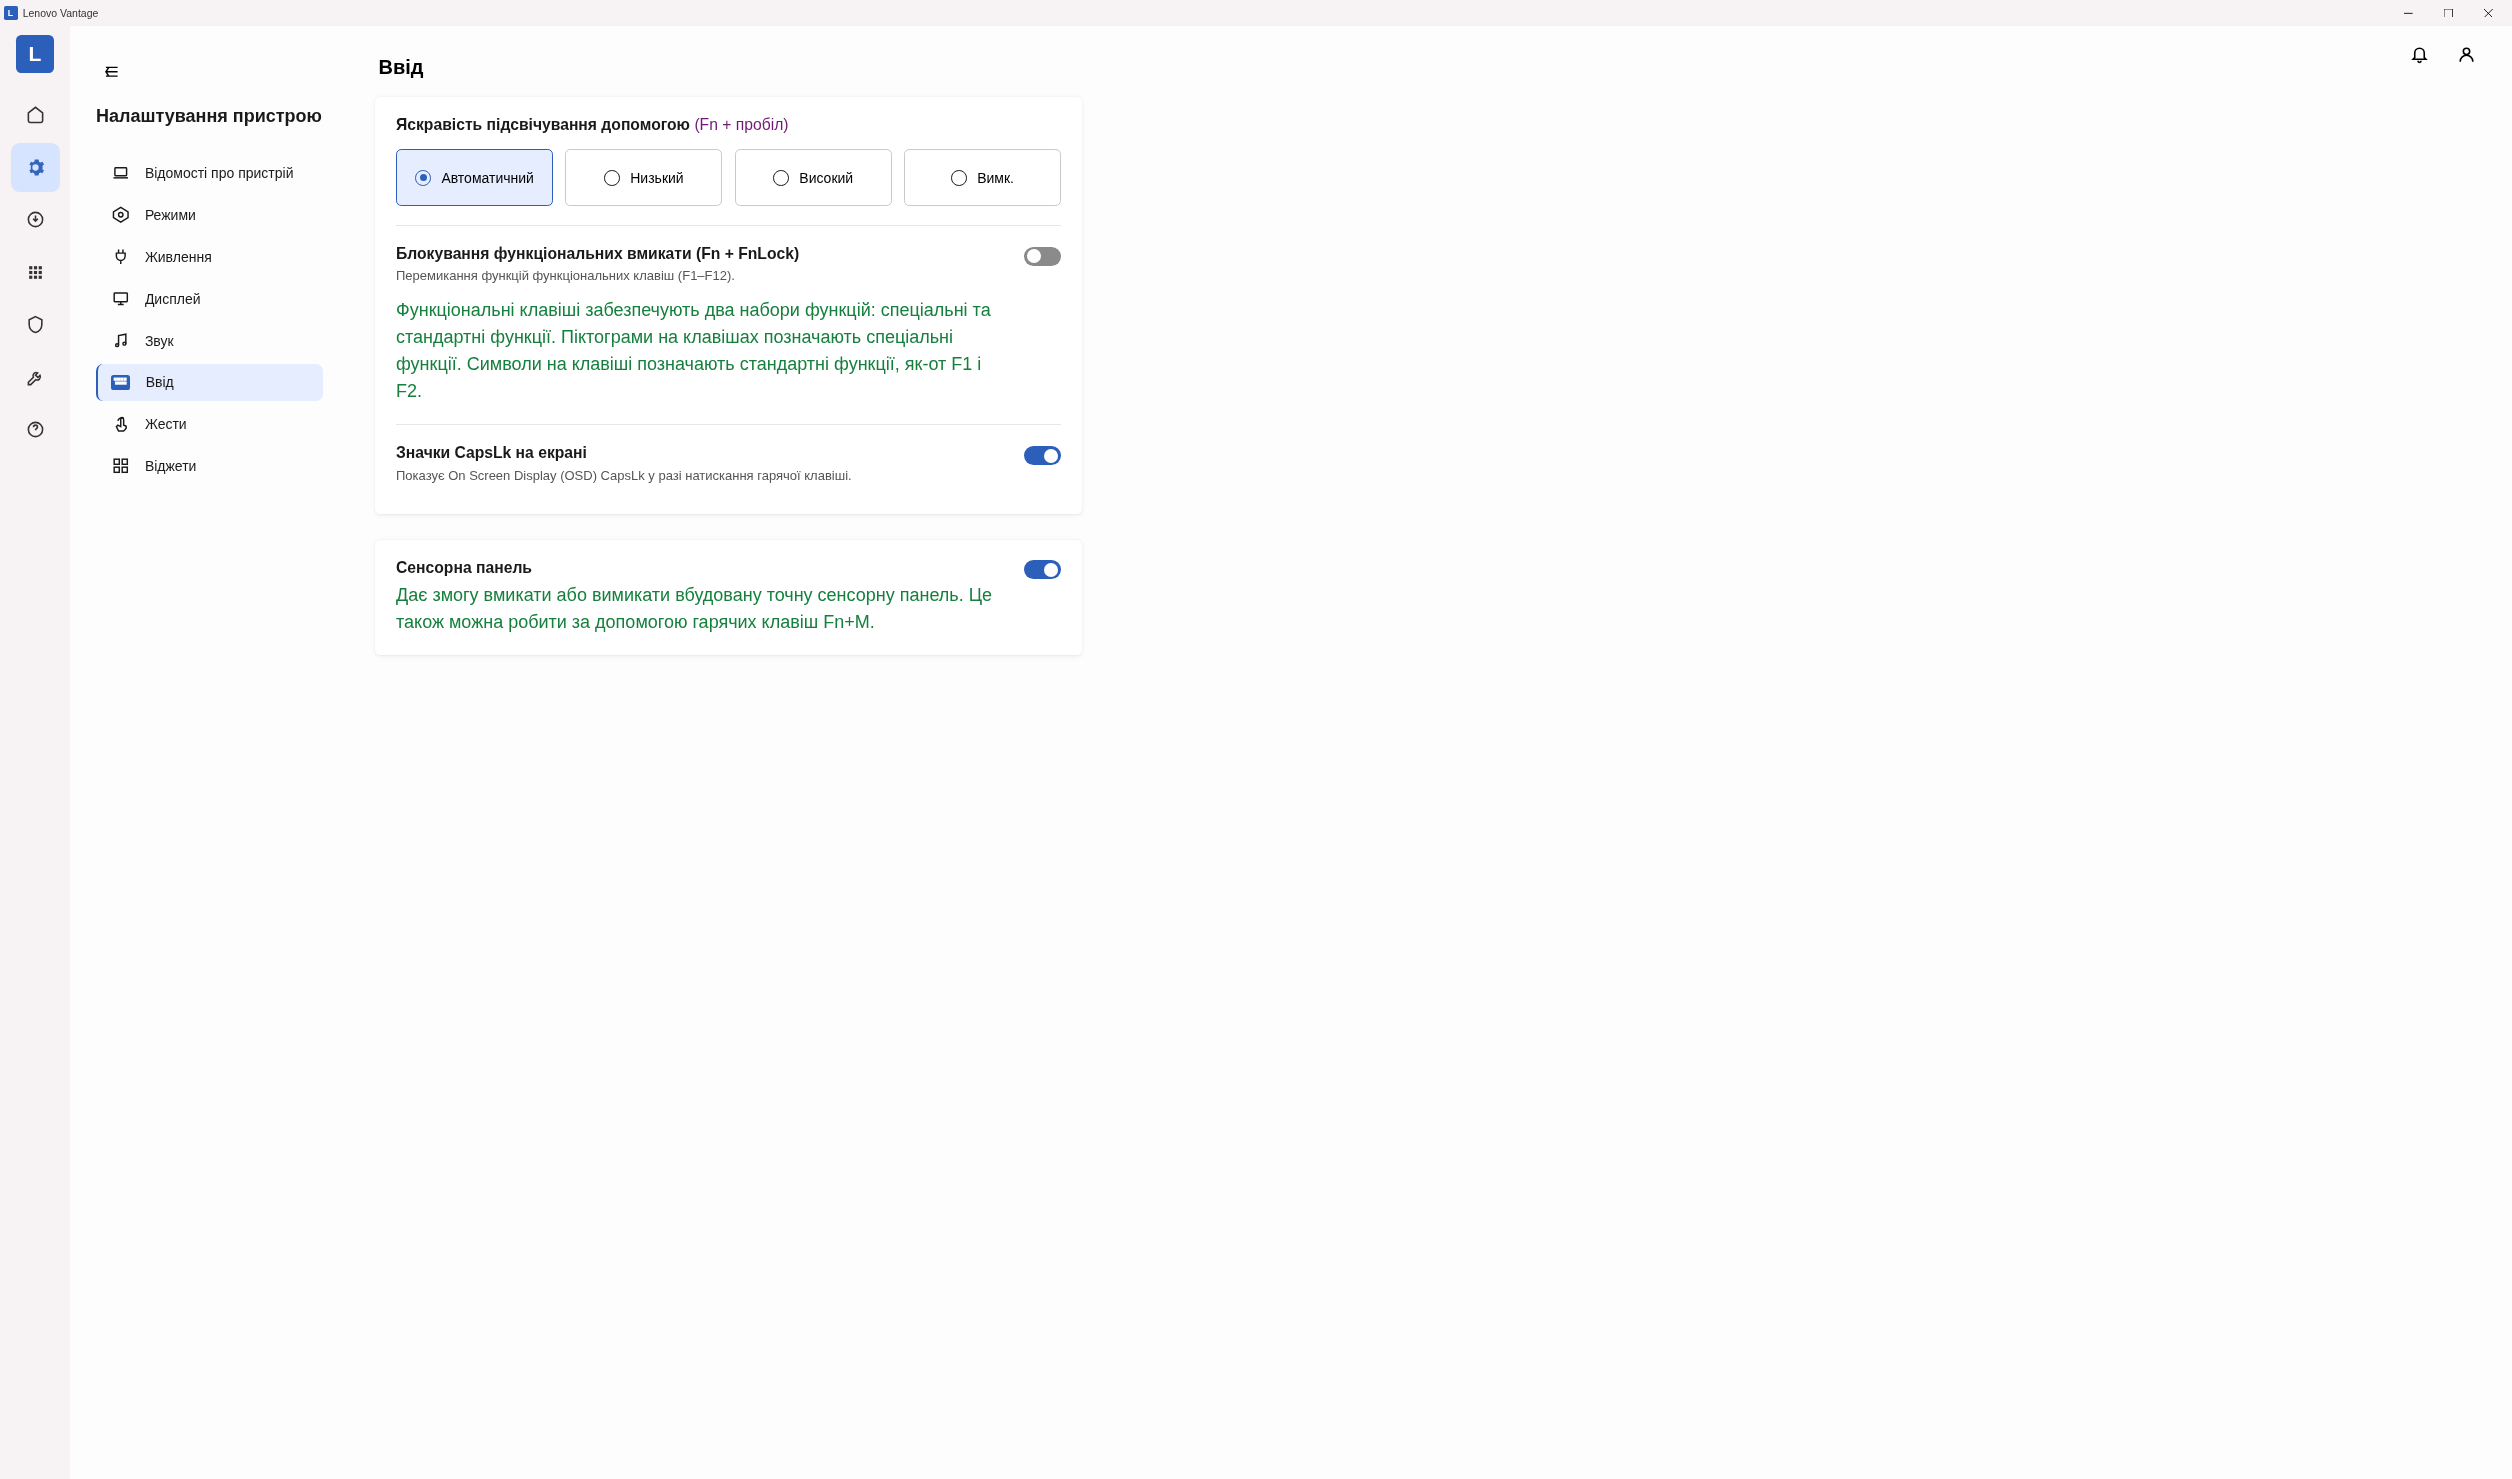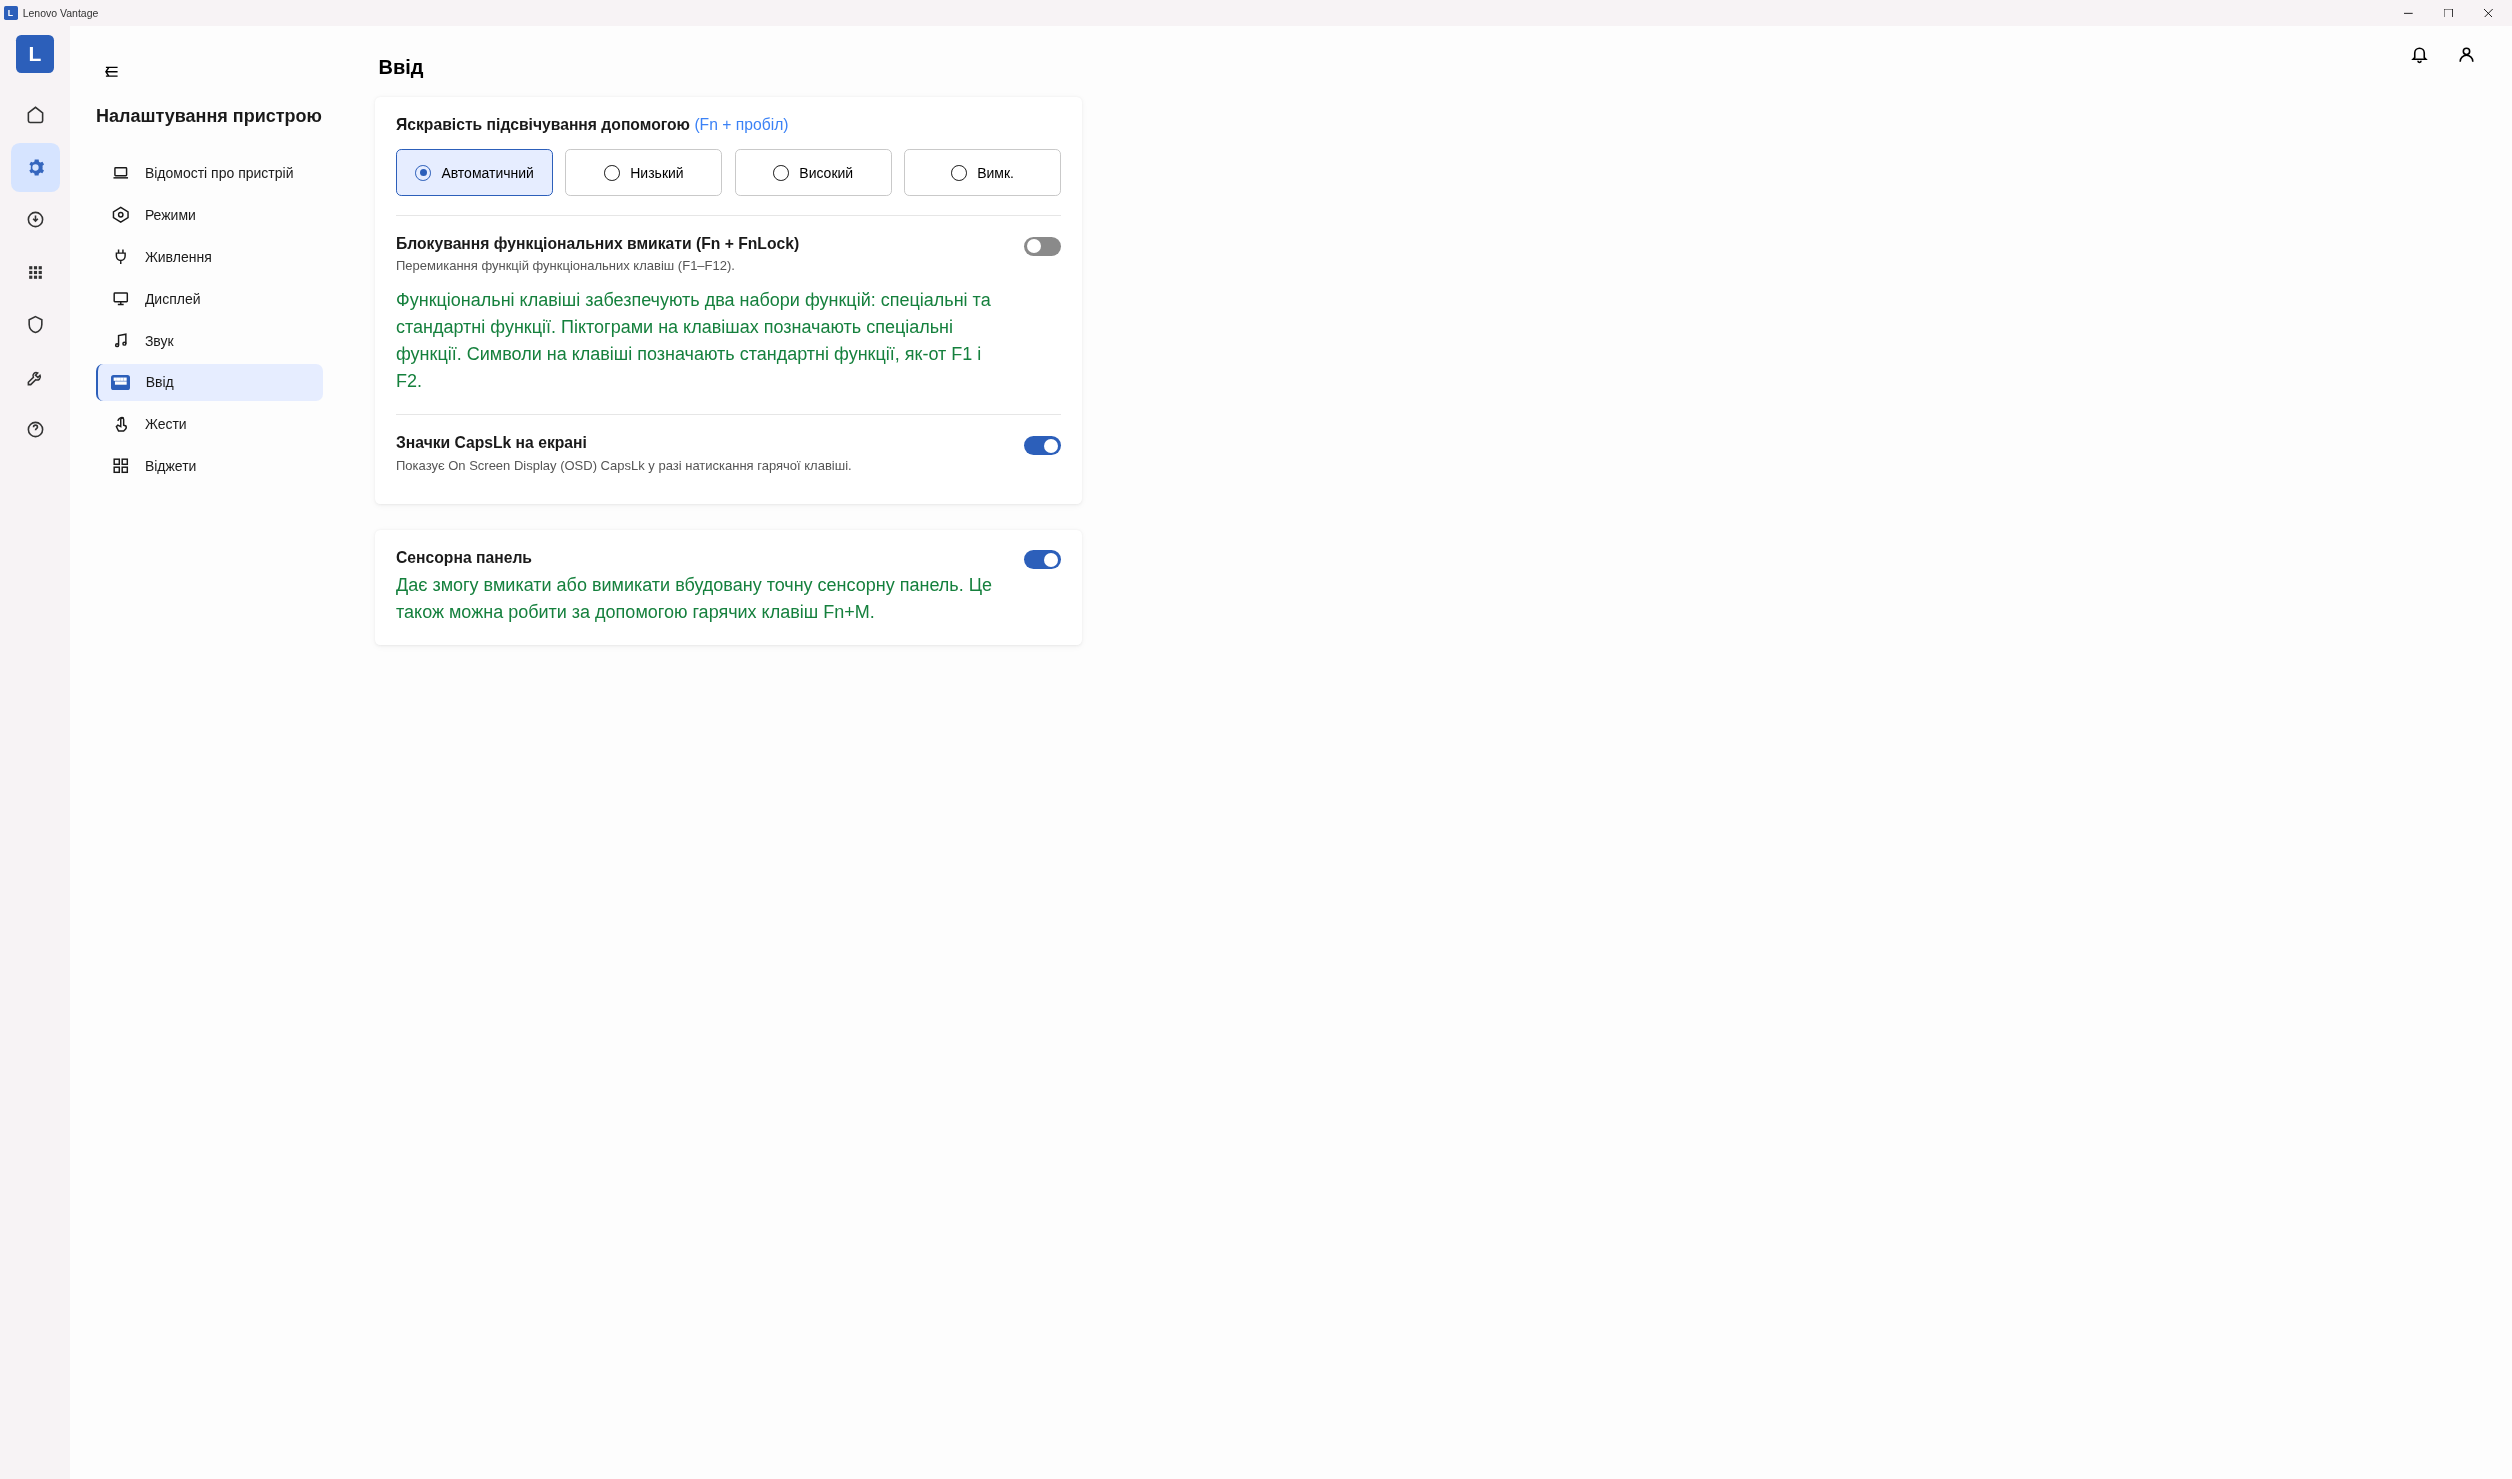--- a/index.html
+++ b/index.html
@@ -35,25 +35,25 @@
 .nav-item.active .nav-item-icon-keyboard { background: #2c5fba; color: #fff; border-radius: 2.6px; padding: 1.7px; width: 19px; height: 15.7px; }
 .nav-item-label { font-size: 14px; }
 
 
 .main { flex: 1; padding: 0 26px 26px 52px; max-width: 785px; }
 .page-title { font-size: 20px; font-weight: 600; margin-bottom: 17.5px; padding-left: 3.5px; }
 
 
 .card { background: #fff; border-radius: 5.2px; box-shadow: 0 0.9px 2.6px rgba(0,0,0,0.06), 0 1.7px 7px rgba(0,0,0,0.04); padding: 19px 21px; margin-bottom: 26px; }
 .section-title { font-size: 15.7px; font-weight: 600; color: #1a1a1a; margin-bottom: 15.7px; }
-.section-title .hint { color: #3b82f6; font-weight: 400; }
+.section-title .hint { color: #701a75; font-weight: 400; }
 
 
 .radio-row { display: flex; gap: 12.2px; }
-.radio-btn { flex: 1; height: 47px; border: 0.9px solid #c9c9c9; border-radius: 5.2px; display: flex; align-items: center; justify-content: center; cursor: pointer; font-size: 14px; gap: 10.5px; }
+.radio-btn { flex: 1; height: 57px; border: 0.9px solid #c9c9c9; border-radius: 5.2px; display: flex; align-items: center; justify-content: center; cursor: pointer; font-size: 14px; gap: 10.5px; }
 .radio-btn.selected { background: #e6edff; border: 1.7px solid #2c5fba; }
 .radio-circle { width: 15.7px; height: 15.7px; border: 1.7px solid #1a1a1a; border-radius: 50%; display: flex; align-items: center; justify-content: center; }
 .radio-btn.selected .radio-circle { border-color: #2c5fba; }
 .radio-btn.selected .radio-circle::after { content: ""; width: 7px; height: 7px; background: #2c5fba; border-radius: 50%; }
 
 hr { border: none; border-top: 0.9px solid #e6e6e6; margin: 19px 0; }
 
 
 .toggle-row { display: flex; justify-content: space-between; align-items: flex-start; }
 .toggle-row .section-title { margin-bottom: 5.2px; }

